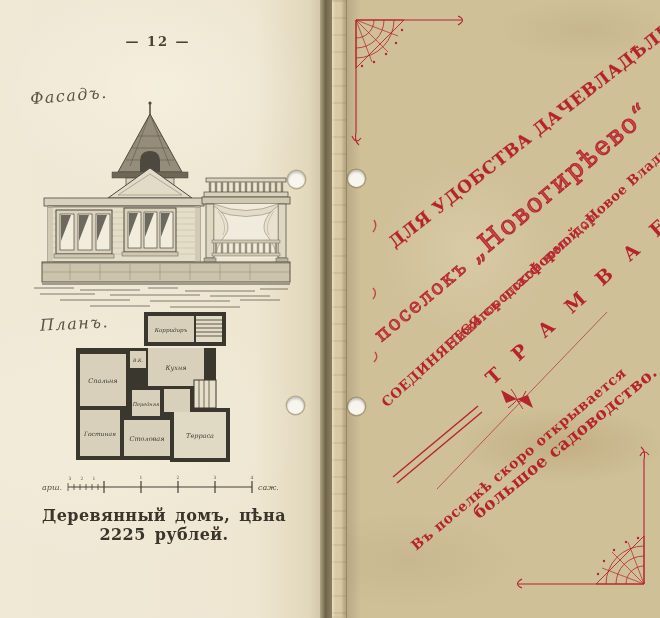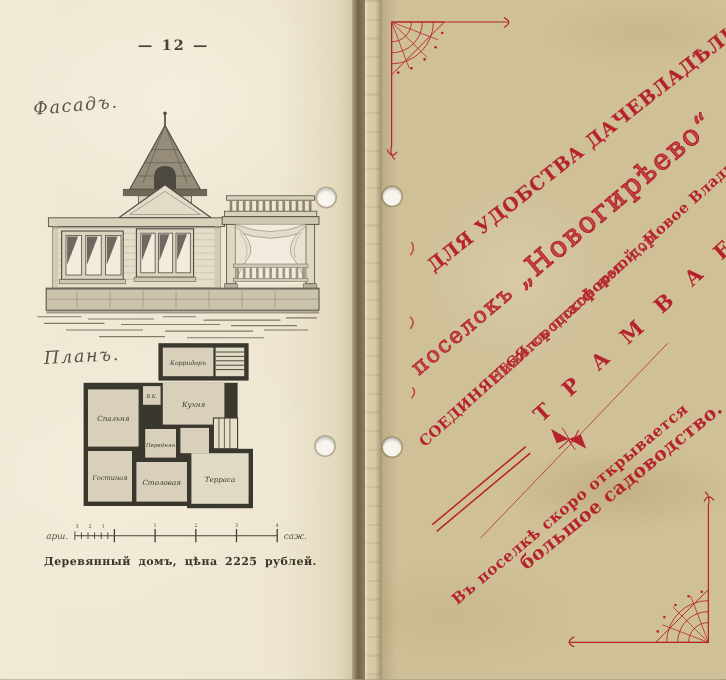--- a/index.html
+++ b/index.html
@@ -16,21 +16,21 @@
       radial-gradient(220px 160px at 160px 90px, rgba(255,252,240,.35), transparent 70%),
       radial-gradient(260px 200px at 120px 430px, rgba(255,250,235,.25), transparent 70%),
       linear-gradient(90deg,#f0e9d6 0%,#eee6d1 78%,#e2d8bc 94%,#c9bc9c 100%);
   }
   .page-number{position:absolute;left:110px;top:34px;width:96px;text-align:center;
     font-size:13px;font-weight:bold;color:#46413434;color:#474134;letter-spacing:2px;}
   .hand-label{position:absolute;font-style:italic;color:#5a5243;font-size:16px;letter-spacing:1.5px;}
   .facade-label{left:30px;top:86px;transform:rotate(-5deg);}
   .plan-label{left:40px;top:314px;transform:rotate(-3deg);}
   .caption{position:absolute;left:18px;top:506px;width:292px;text-align:center;
-    font-size:10px;font-weight:bold;color:#3a352b;letter-spacing:.4px;word-spacing:3px;}
+    font-size:16px;font-weight:bold;color:#3a352b;letter-spacing:.4px;word-spacing:3px;}
   
   .binding{position:absolute;left:320px;top:0;width:12px;height:618px;z-index:2;
     background:linear-gradient(90deg,#b2a486 0%,#6f6349 45%,#8d7f63 100%);}
   .stub{position:absolute;left:332px;top:0;width:14px;height:618px;z-index:2;
     background:
       repeating-linear-gradient(180deg, rgba(125,100,65,.12) 0 2px, transparent 2px 17px),
       #d9cba6;
     border-right:1px solid #97886a;
     box-shadow:inset -3px 0 3px rgba(115,95,60,.35), inset 2px 0 2px rgba(255,248,225,.4);}
   

